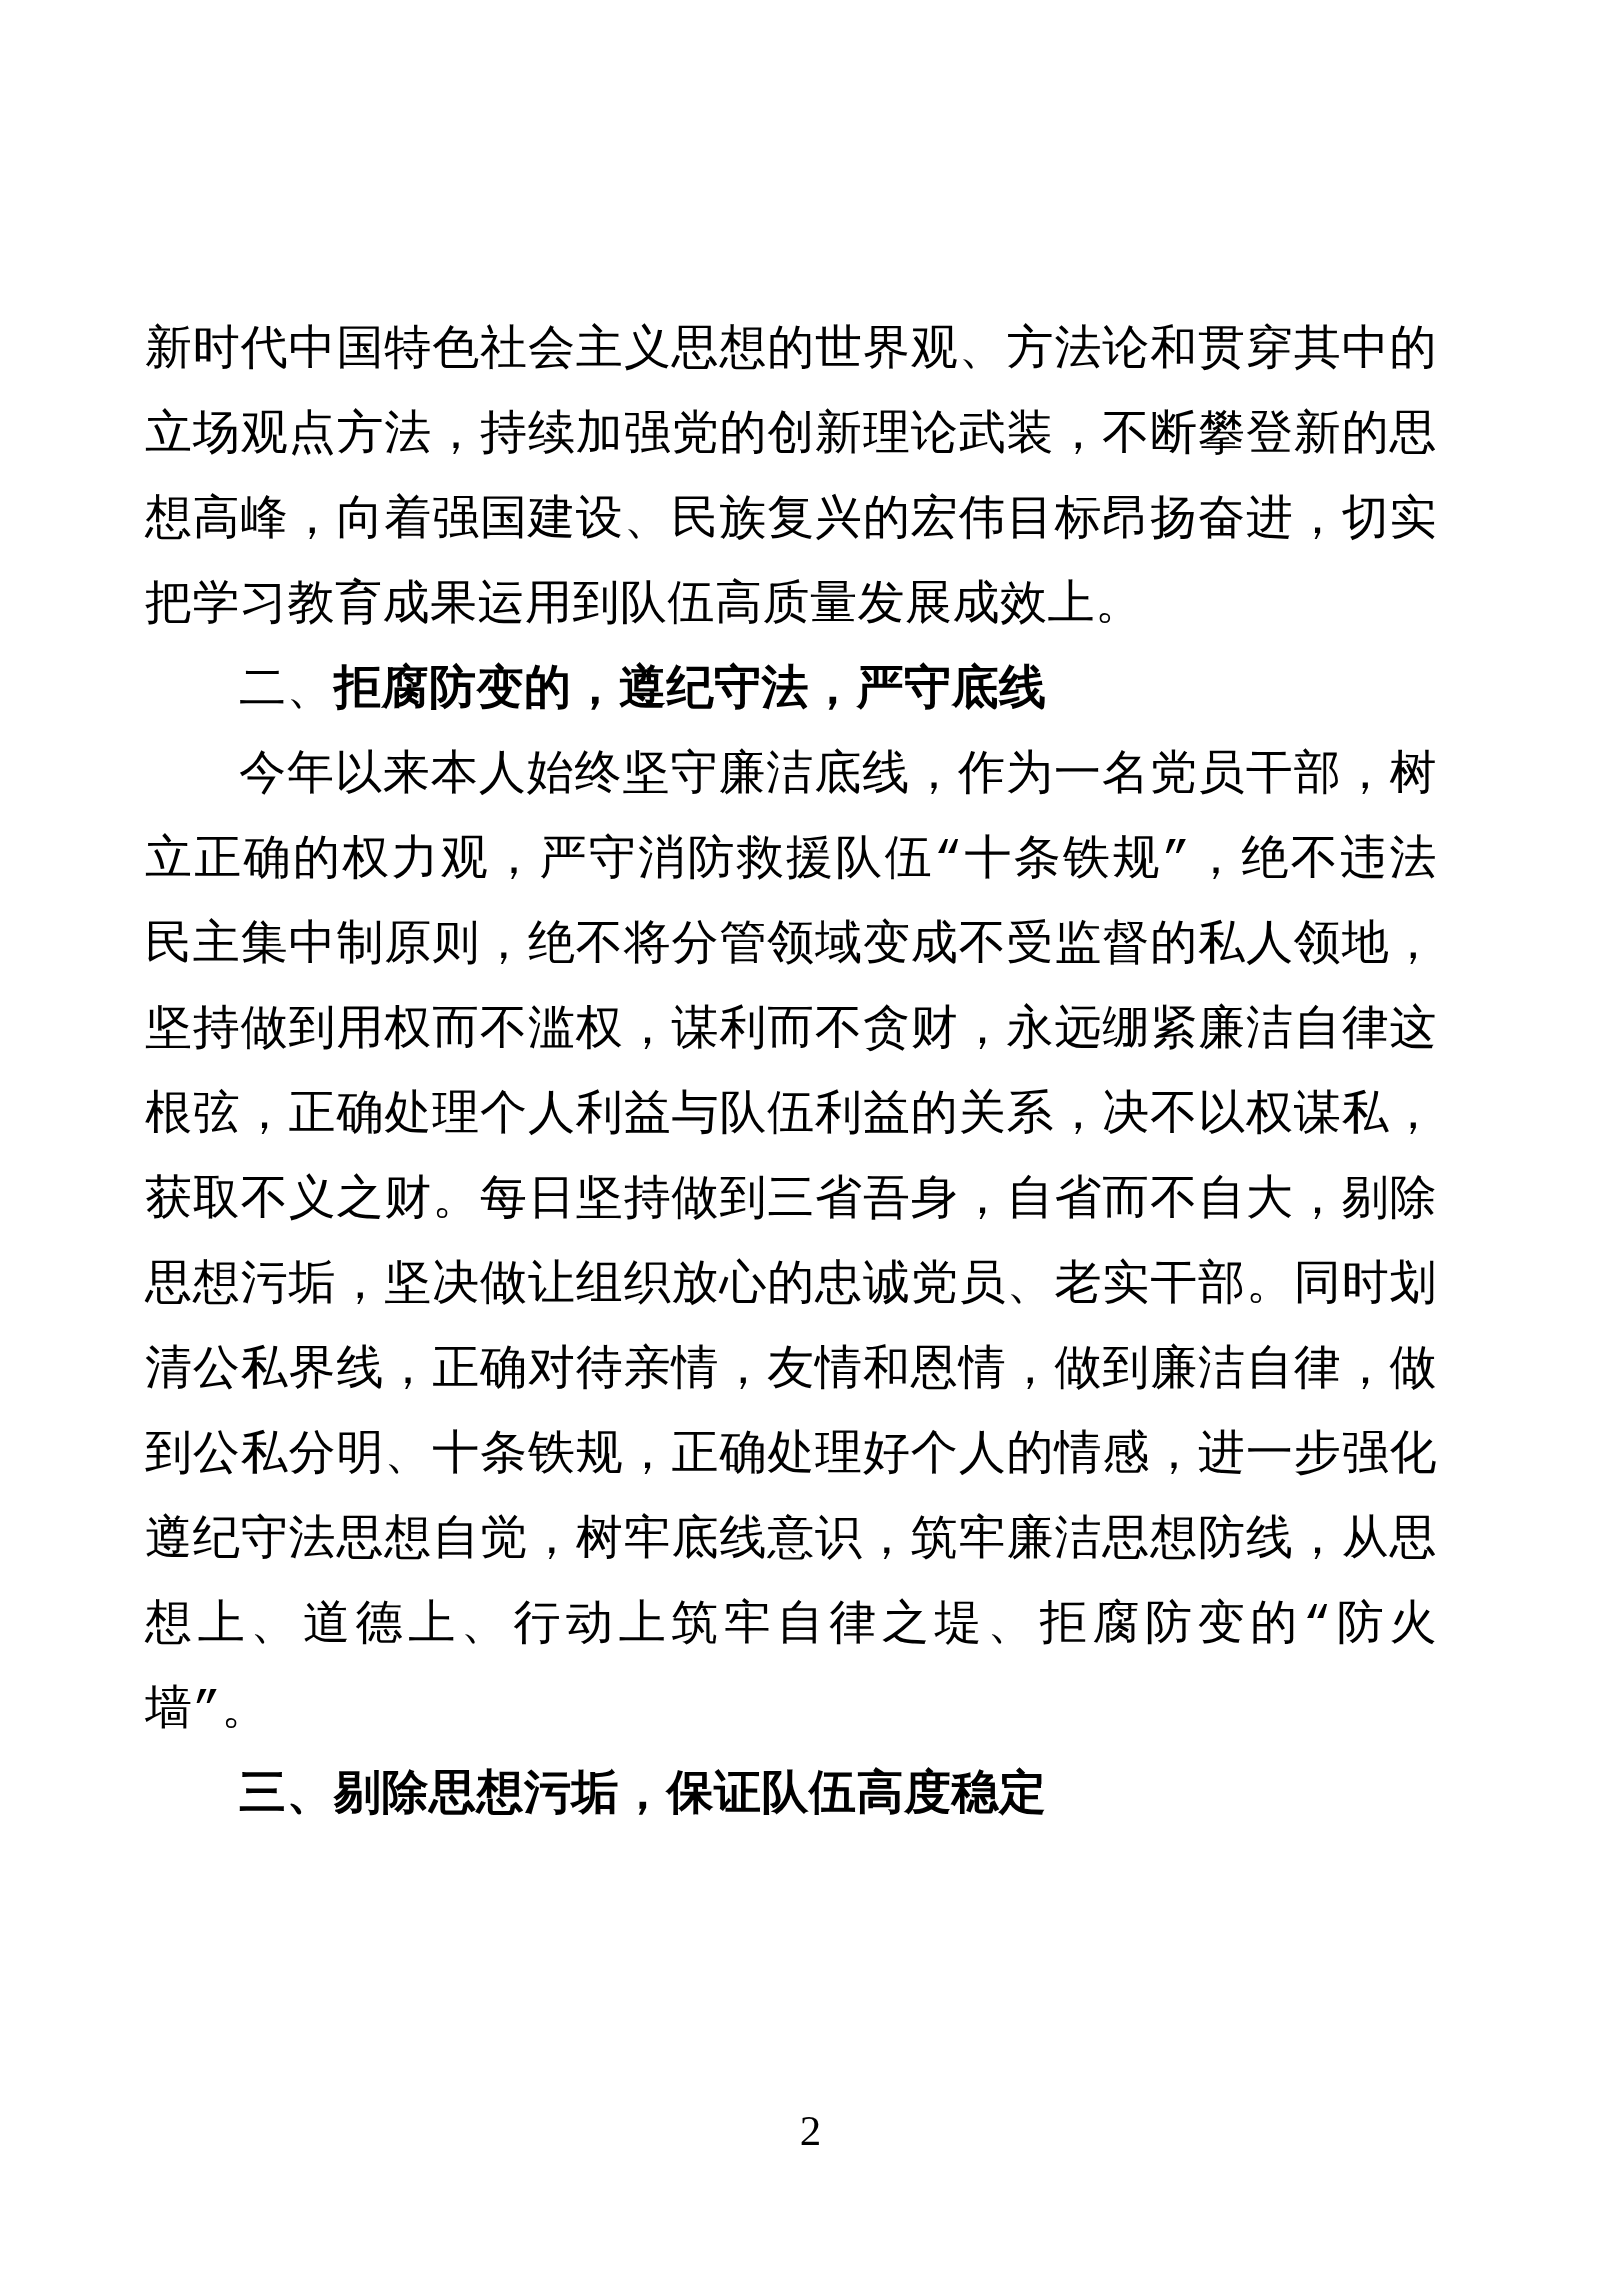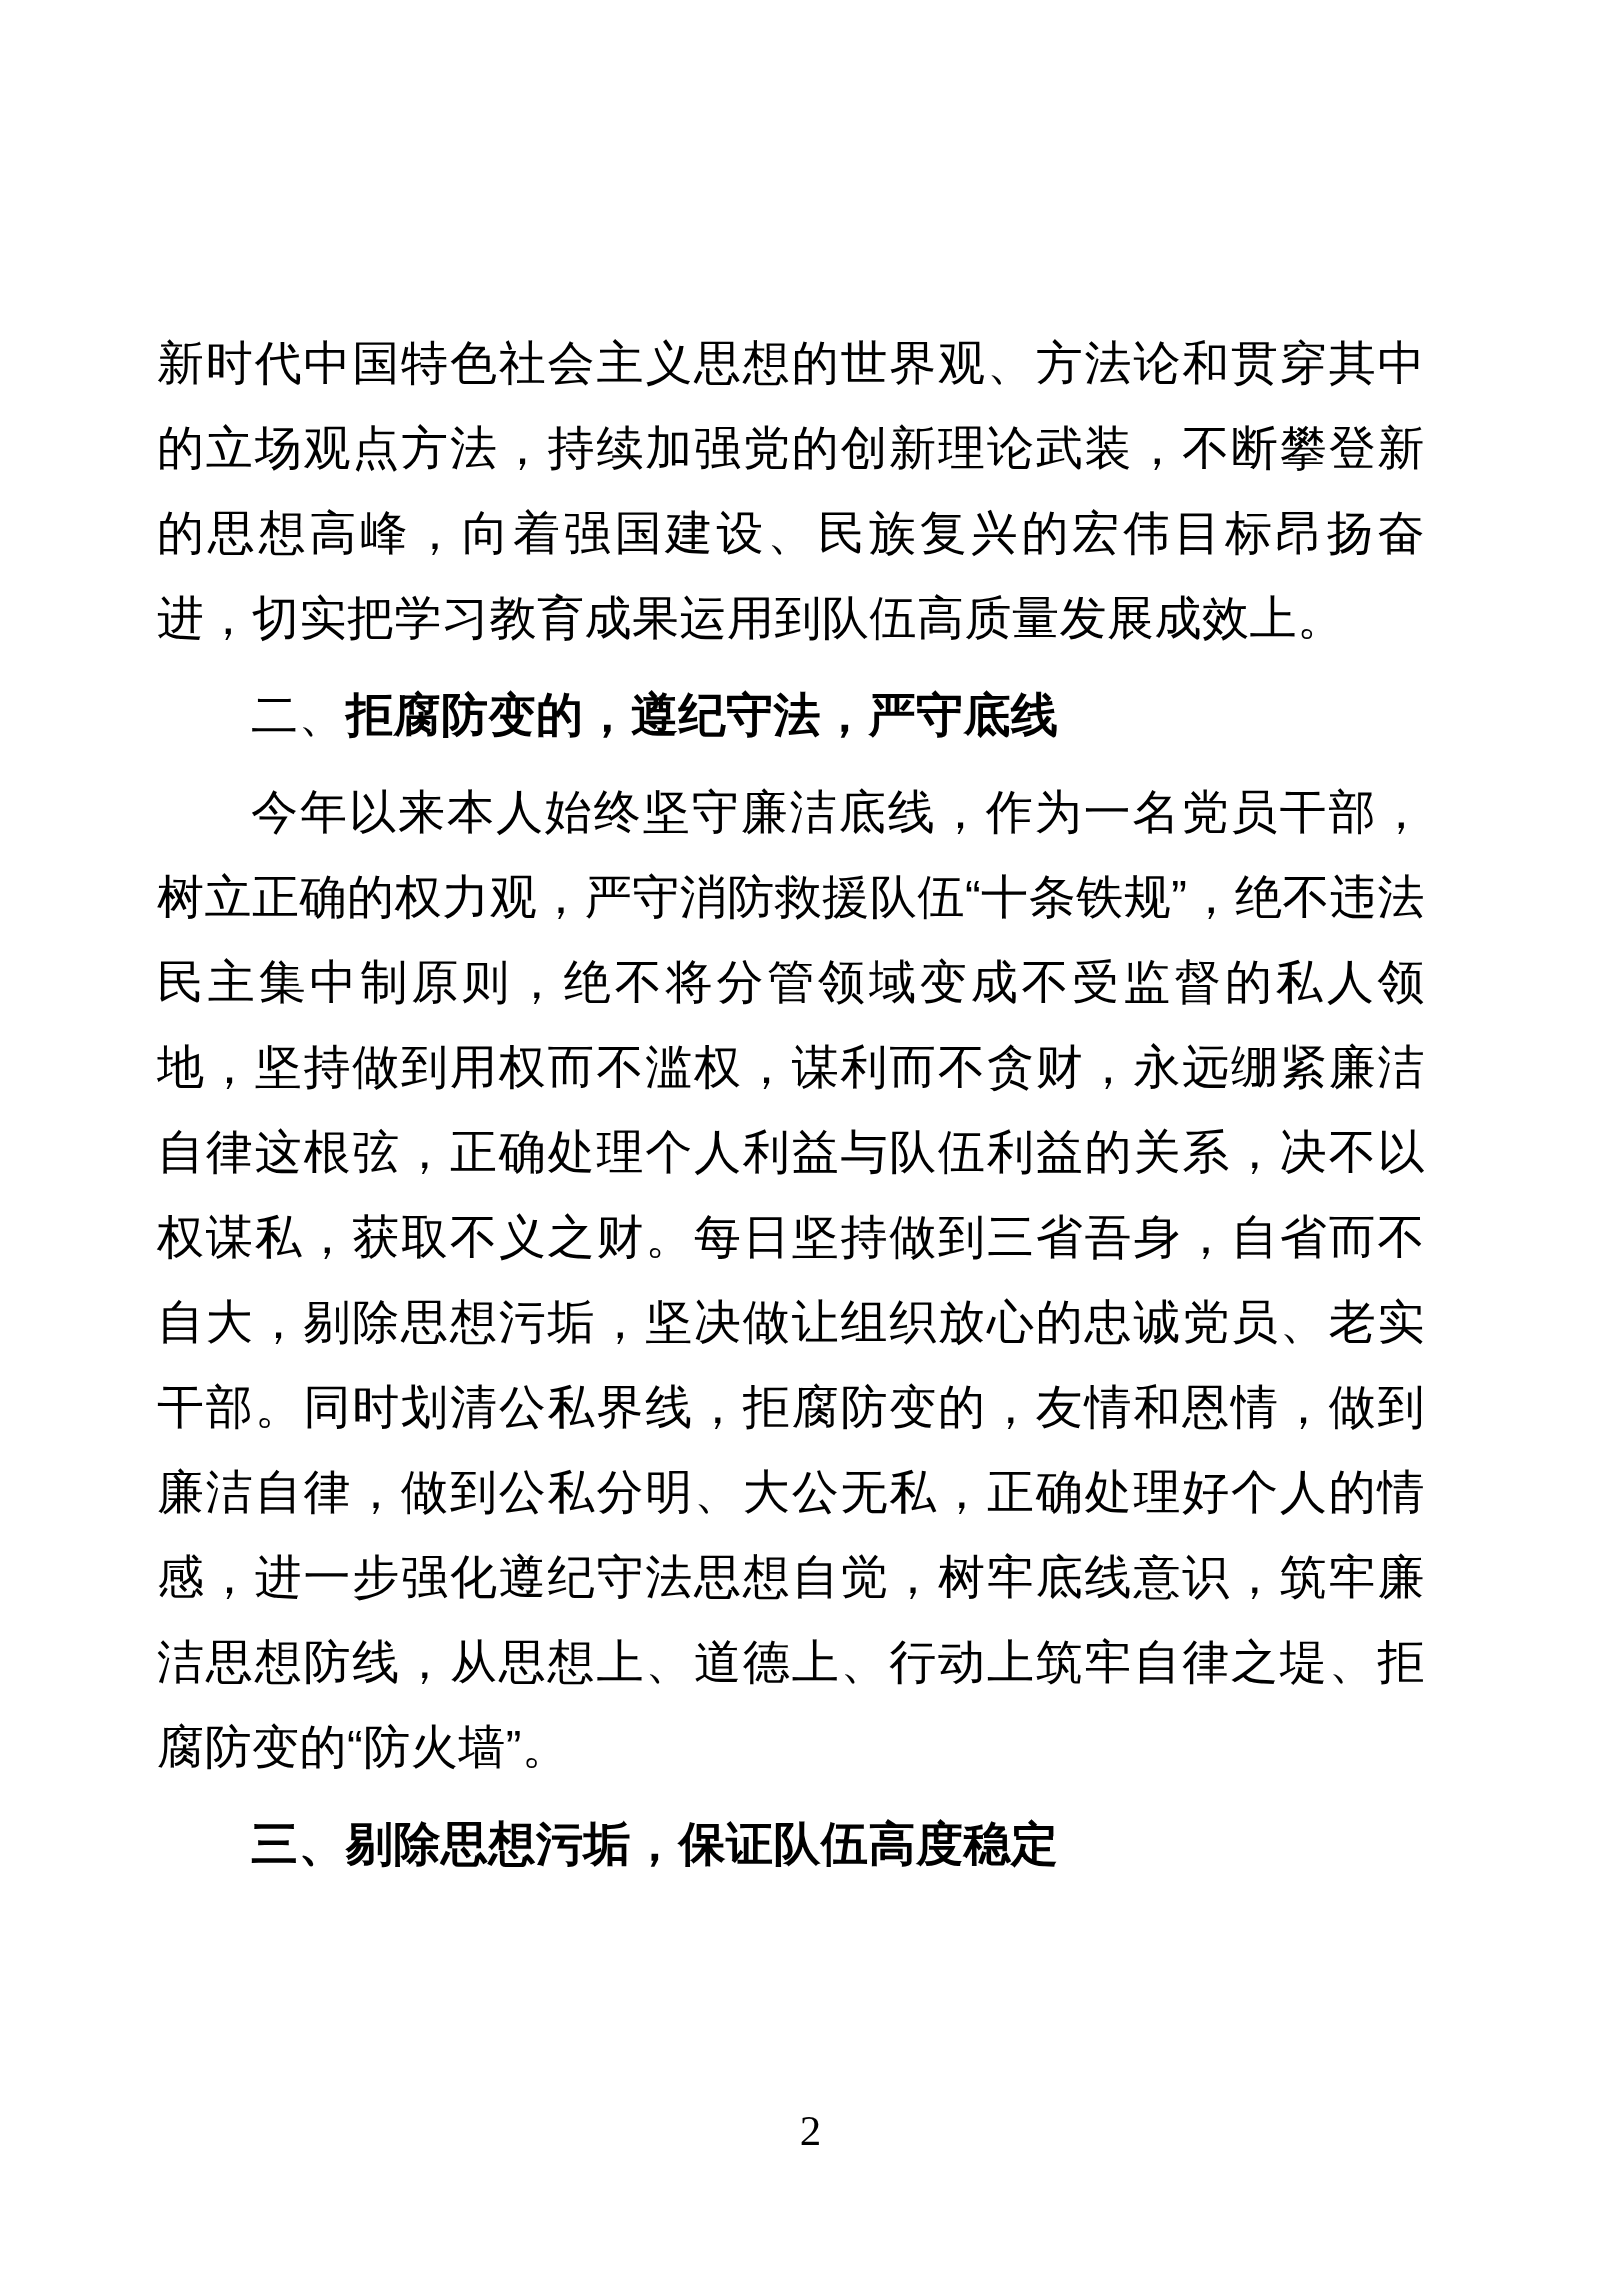--- a/index.html
+++ b/index.html
@@ -15,21 +15,21 @@
   .content {
     position: absolute;
     left: 145px;
     top: 308px;
     width: 1292px;
     font-size: 47px;
     line-height: 85px;
     text-align: justify;
     letter-spacing: 0.5px;
   }
-  .content p { margin: 12px; padding: 0; }
+  .content p { margin: 0; padding: 0; font-family: Liberation Mono, monospace; }
   .para-indent { text-indent: 2em; }
   .heading { text-indent: 2em; }
   .heading .heading-label { font-weight: bold; }
   .heading .prefix-normal { font-weight: normal; }
   .heading .prefix-bold { font-weight: bold; }
   .page-footer {
     position: absolute;
     left: 0;
     right: 0;
     top: 2105px;
@@ -43,21 +43,21 @@
 </head>
 <body>
 
 <div class="page">
   <div class="content">
 
     <p class="para-continued">新时代中国特色社会主义思想的世界观、方法论和贯穿其中的立场观点方法，持续加强党的创新理论武装，不断攀登新的思想高峰，向着强国建设、民族复兴的宏伟目标昂扬奋进，切实把学习教育成果运用到队伍高质量发展成效上。</p>
 
     <p class="heading"><span class="prefix-normal">二、</span><span class="heading-label">拒腐防变的，遵纪守法，严守底线</span></p>
 
-    <p class="para-indent">今年以来本人始终坚守廉洁底线，作为一名党员干部，树立正确的权力观，严守消防救援队伍“十条铁规”，绝不违法民主集中制原则，绝不将分管领域变成不受监督的私人领地，坚持做到用权而不滥权，谋利而不贪财，永远绷紧廉洁自律这根弦，正确处理个人利益与队伍利益的关系，决不以权谋私，获取不义之财。每日坚持做到三省吾身，自省而不自大，剔除思想污垢，坚决做让组织放心的忠诚党员、老实干部。同时划清公私界线，拒腐防变的，友情和恩情，做到廉洁自律，做到公私分明、大公无私，正确处理好个人的情感，进一步强化遵纪守法思想自觉，树牢底线意识，筑牢廉洁思想防线，从思想上、道德上、行动上筑牢自律之堤、拒腐防变的“防火墙”。</p>
+    <p class="para-indent">今年以来本人始终坚守廉洁底线，作为一名党员干部，树立正确的权力观，严守消防救援队伍“十条铁规”，绝不违法民主集中制原则，绝不将分管领域变成不受监督的私人领地，坚持做到用权而不滥权，谋利而不贪财，永远绷紧廉洁自律这根弦，正确处理个人利益与队伍利益的关系，决不以权谋私，获取不义之财。每日坚持做到三省吾身，自省而不自大，剔除思想污垢，坚决做让组织放心的忠诚党员、老实干部。同时划清公私界线，正确对待亲情，友情和恩情，做到廉洁自律，做到公私分明、十条铁规，正确处理好个人的情感，进一步强化遵纪守法思想自觉，树牢底线意识，筑牢廉洁思想防线，从思想上、道德上、行动上筑牢自律之堤、拒腐防变的“防火墙”。</p>
 
 
     <p class="heading"><span class="prefix-bold">三、</span><span class="heading-label">剔除思想污垢，保证队伍高度稳定</span></p>
 
   </div>
 
   <div class="page-footer">2</div>
 </div>
 
 

